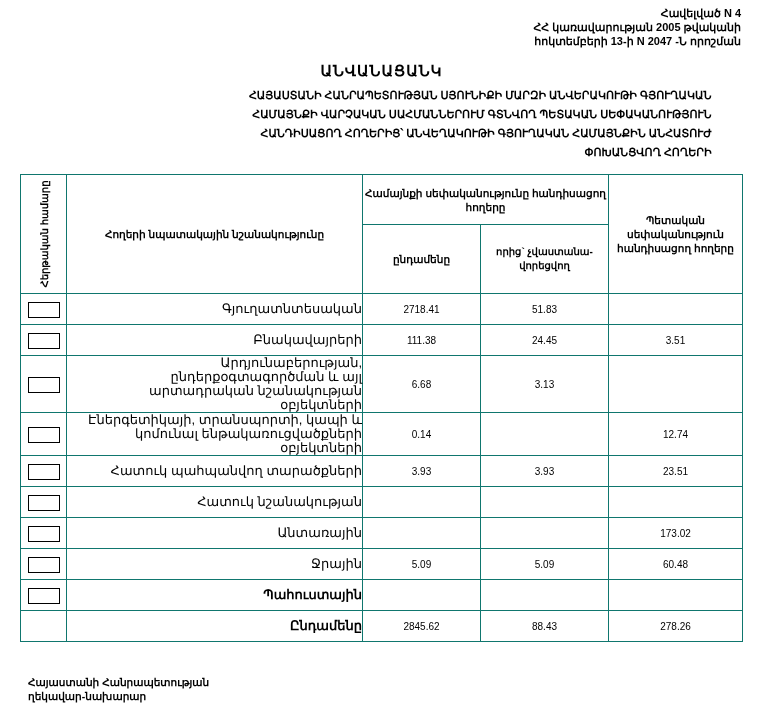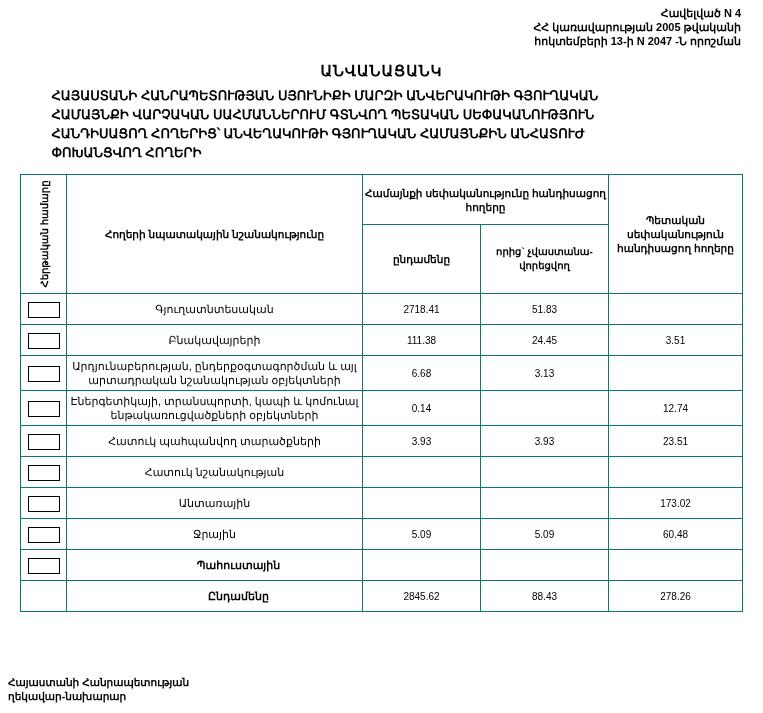--- a/index.html
+++ b/index.html
@@ -36,22 +36,22 @@
 
   .title {
     text-align: center;
     font-size: 15px;
     font-weight: bold;
     letter-spacing: 1px;
     margin-top: 14px;
     margin-bottom: 6px;
   }
   .subtitle {
-    text-align: left;
-    font-size: 13px;
+    text-align: right;
+    font-size: 11px;
     font-weight: bold;
     line-height: 19px;
     margin: 0 auto 12px auto;
     width: 660px;
   }
   .subtitle div {
     white-space: nowrap;
   }
 
   
@@ -100,41 +100,41 @@
   }
   .checkbox {
     display: inline-block;
     width: 30px;
     height: 14px;
     border: 1px solid #000000;
     background: #ffffff;
     vertical-align: middle;
   }
   .name-cell {
-    font-size: 11px;
+    font-size: 13px;
     line-height: 14px;
     padding: 4px 6px 4px 8px;
-    text-align: center;
+    text-align: right;
   }
   .name-cell.bold {
     font-weight: bold;
     padding-left: 48px;
   }
   .num-cell {
     text-align: center;
     font-size: 10px;
     font-family: "Liberation Sans", sans-serif;
   }
   .row-tall td { height: 30px; }
   .row-xtall td { height: 34px; }
 
   
   .footer {
     position: absolute;
-    left: 8px;
+    left: 28px;
     right: 14px;
     bottom: 10px;
     font-size: 10.5px;
     font-weight: bold;
     line-height: 14px;
   }
   .footer-left {
     float: left;
   }
   .footer-right {

